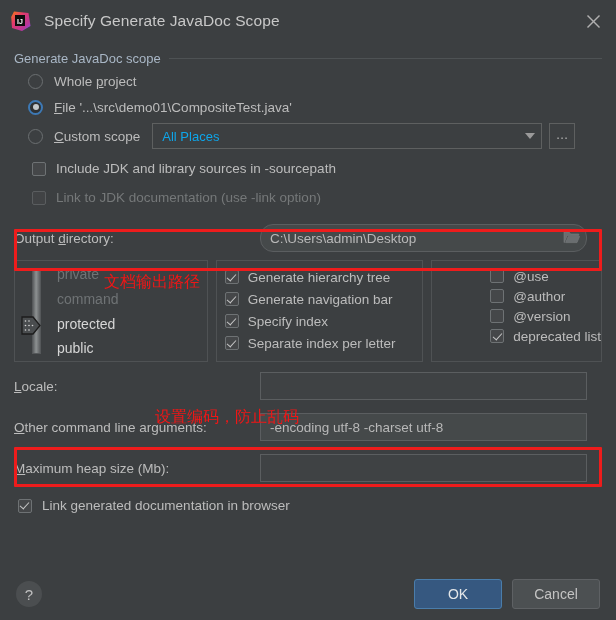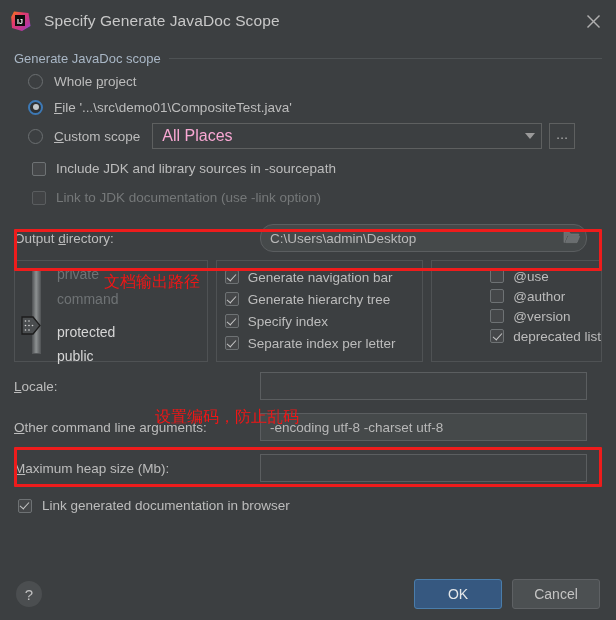--- a/index.html
+++ b/index.html
@@ -124,22 +124,22 @@
 
   
   .combo {
     height: 26px;
     background: #3c3f41;
     border: 1px solid #5e6060;
     box-sizing: border-box;
     display: flex;
     align-items: center;
     padding: 0 6px 0 9px;
-    color: #f9a8d4;
-    font-size: 16px;
+    color: #0ea5e9;
+    font-size: 13px;
     margin-left: 12px;
     cursor: pointer;
   }
   .combo .val { flex: 1 1 auto; white-space: nowrap; }
   .caret {
     width: 0; height: 0;
     border-left: 5px solid transparent;
     border-right: 5px solid transparent;
     border-top: 6px solid #9a9a9a;
     margin-left: 6px;
@@ -243,21 +243,21 @@
     position: relative;
     height: 100%;
   }
   .vis-label {
     position: absolute;
     left: 42px;
     font-size: 14px;
     white-space: nowrap;
   }
   .vis-label.off { color: #6f7375; }
-  .vis-label.on { color: #d6d6d6; margin-top: 8px; }
+  .vis-label.on { color: #d6d6d6; }
 
   .slider-track {
     position: absolute;
     left: 17px;
     top: 9px;
     width: 9px;
     height: 84px;
     background: linear-gradient(to right, #5c5f61, #8d9192 45%, #5c5f61);
     border: 1px solid #55585a;
     box-sizing: border-box;
@@ -443,25 +443,25 @@
           <div class="vis-label off" style="top:30px;">command</div>
           <div class="vis-label on" style="top:55px;">protected</div>
           <div class="vis-label on" style="top:79px;">public</div>
         </div>
       </div>
 
       <div class="panel mid">
         <div class="panel-cb-list">
           <div class="panel-cb-row">
             <div class="cb checked"></div>
+            <div class="cb-label">Generate hierarchy tree</div>
+          </div>
+          <div class="panel-cb-row">
+            <div class="cb checked"></div>
             <div class="cb-label">Generate navigation bar</div>
-          </div>
-          <div class="panel-cb-row">
-            <div class="cb checked"></div>
-            <div class="cb-label">Generate hierarchy tree</div>
           </div>
           <div class="panel-cb-row">
             <div class="cb checked"></div>
             <div class="cb-label">Specify index</div>
           </div>
           <div class="panel-cb-row">
             <div class="cb checked"></div>
             <div class="cb-label">Separate index per letter</div>
           </div>
         </div>

